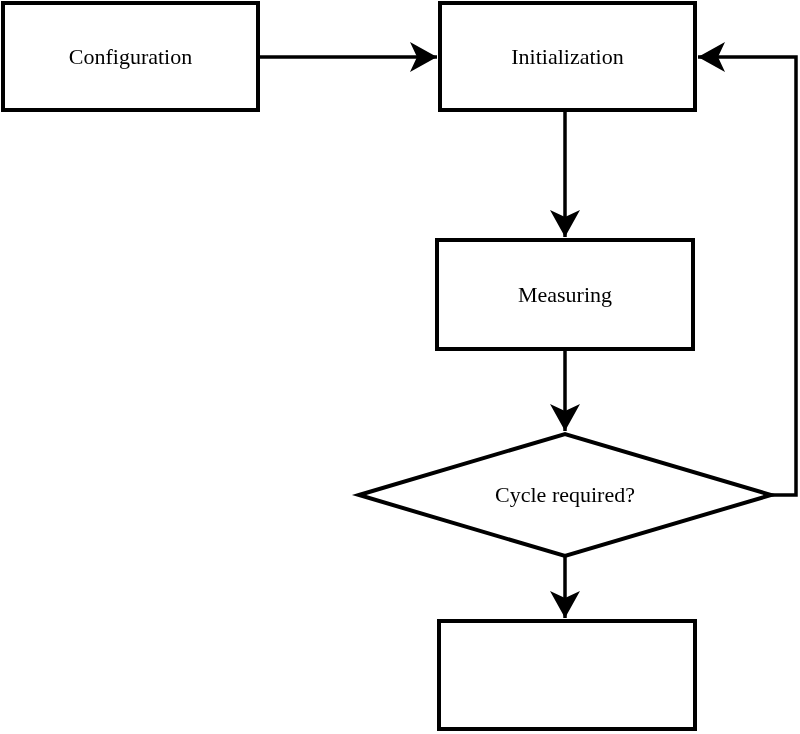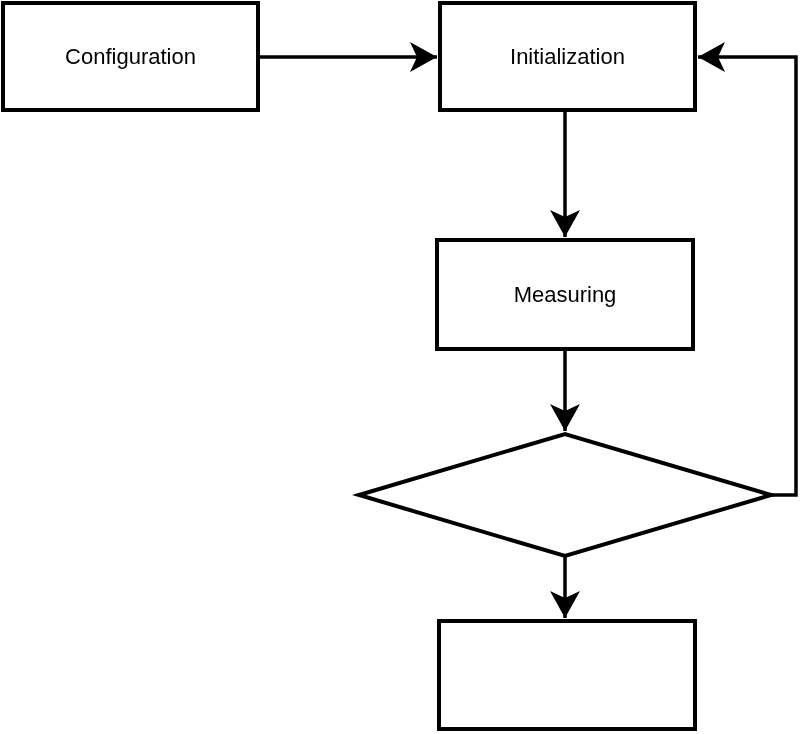--- a/index.html
+++ b/index.html
@@ -5,21 +5,21 @@
   html, body {
     margin: 0;
     padding: 0;
     background: #ffffff;
   }
   .canvas {
     position: relative;
     width: 800px;
     height: 734px;
     background: #ffffff;
-    font-family: Liberation Sans, sans-serif;
+    font-family: Liberation Serif, serif;
     overflow: hidden;
   }
   .canvas svg {
     position: absolute;
     left: 0;
     top: 0;
   }
   .node-label {
     position: absolute;
     display: flex;
@@ -69,14 +69,15 @@
 
     <rect x="439" y="621" width="256" height="108" fill="#ffffff" stroke="#000000" stroke-width="4"></rect>
   </svg>
 
   <div class="node-label lbl-configuration">Configuration</div>
 
   <div class="node-label lbl-measuring">Measuring</div>
 
   <div class="node-label lbl-initialization">Initialization</div>
 
+  <div class="node-label lbl-cycle">Cycle required?</div>
 
 </div>
 
 </body></html>

